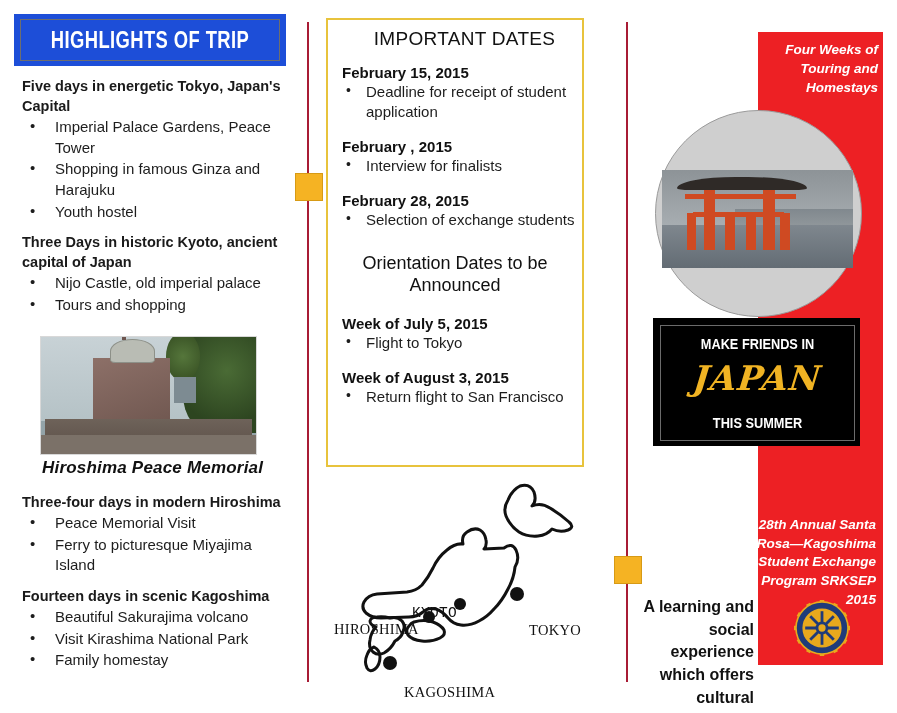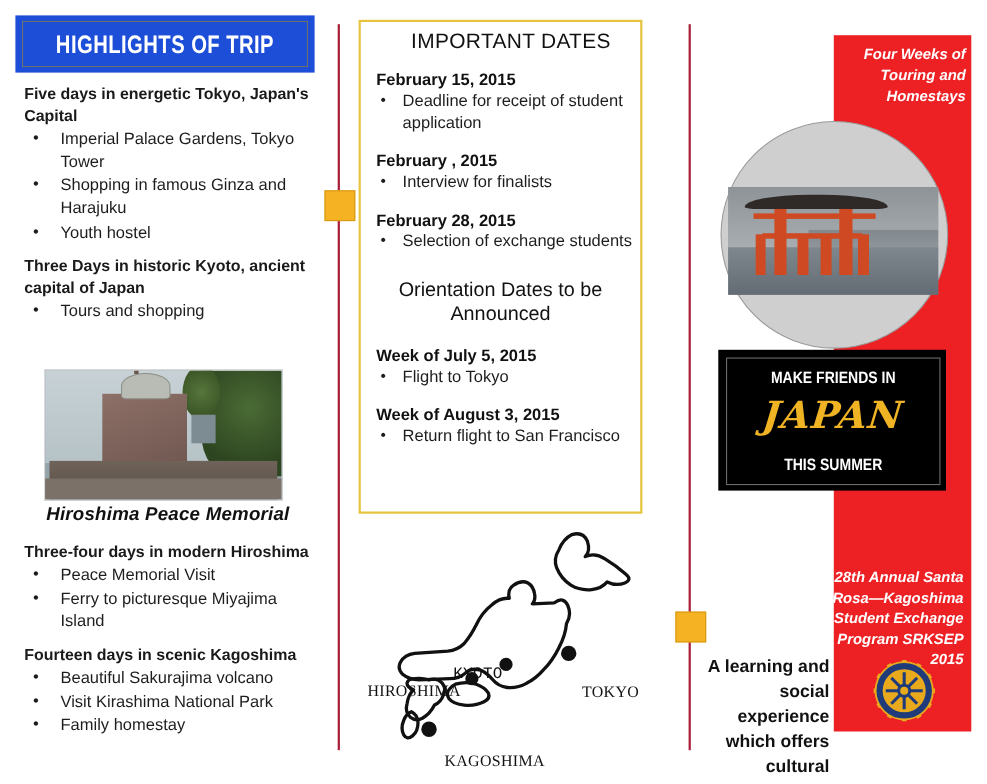--- a/index.html
+++ b/index.html
@@ -118,27 +118,28 @@
 <div id="left-col">
 
   <div id="highlights-banner">
     <div class="inner">
       <span id="highlights-title">HIGHLIGHTS OF TRIP</span>
     </div>
   </div>
 
   <div class="lead">Five days in energetic Tokyo, Japan's Capital</div>
   <ul class="bul">
-    <li>Imperial Palace Gardens, Tokyo Tower</li>
+    <li>Imperial Palace Gardens, Peace Tower</li>
     <li>Shopping in famous Ginza and Harajuku</li>
     <li>Youth hostel</li>
   </ul>
 
   <div class="lead">Three  Days in historic Kyoto, ancient capital of Japan</div>
   <ul class="bul">
+    <li>Nijo Castle, old imperial palace</li>
     <li>Tours and shopping</li>
   </ul>
 </div>
 
 <div id="hiroshima-photo">
   <div class="sky"></div>
   <div class="trees"></div>
   <div class="trees2"></div>
   <div class="city"></div>
   <div class="dome-bldg"></div>

